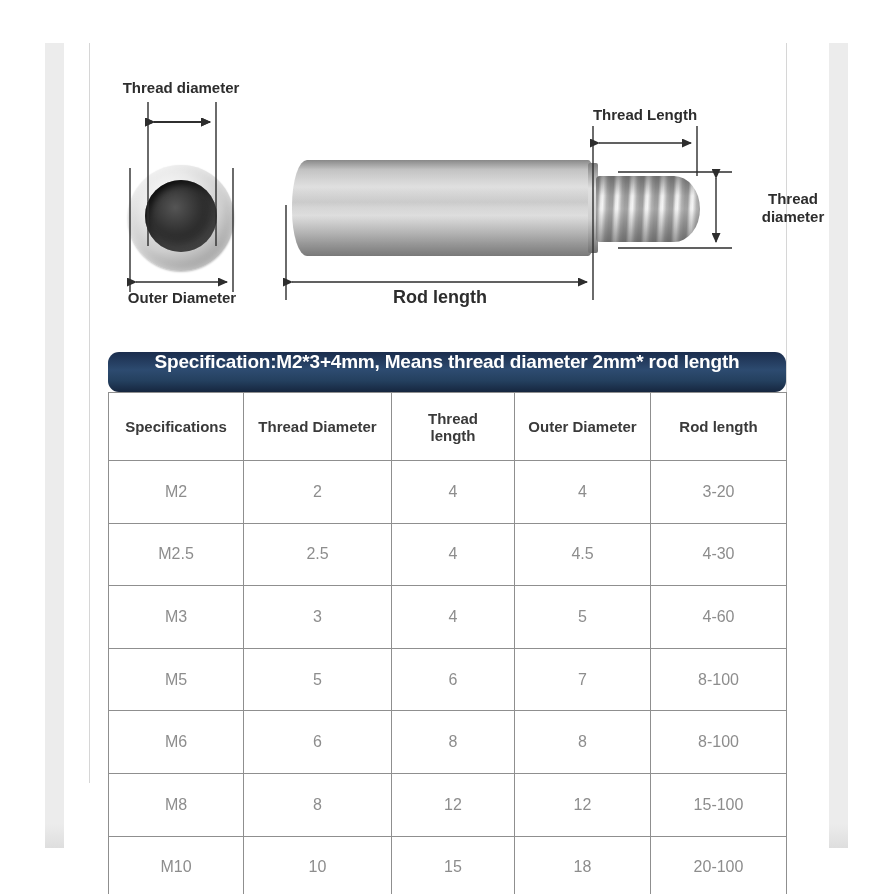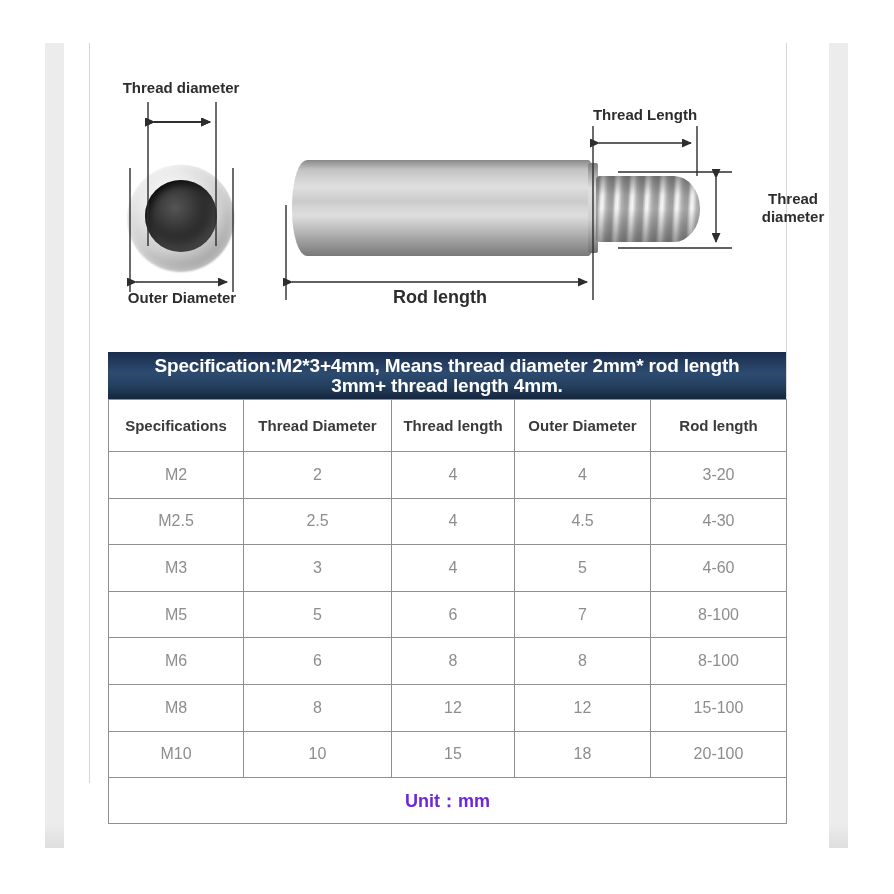--- a/index.html
+++ b/index.html
@@ -38,25 +38,25 @@
     background:
       linear-gradient(180deg,rgba(80,80,80,.55) 0%,rgba(230,230,230,.10) 30%,rgba(255,255,255,.18) 50%,rgba(80,80,80,.55) 100%),
       repeating-linear-gradient(93deg,#8f8f8f 0px,#8f8f8f 3px,#e8e8e8 6px,#f3f3f3 8px,#a5a5a5 12px,#8f8f8f 15px);}
   .dim-svg{position:absolute;left:0;top:0;pointer-events:none;}
 
   .dim-label{position:absolute;font-size:15px;font-weight:600;color:#2d2d2d;text-align:center;line-height:18px;}
   .dim-label.big{font-size:18px;}
 
   
   .spec-sheet{position:absolute;left:108px;top:352px;width:678px;}
-  .banner{height:47px;display:flex;flex-direction:column;justify-content:center;align-items:center;
+  .banner{height:40px;display:flex;flex-direction:column;align-items:center;
     background:linear-gradient(180deg,#1b2d4d 0%,#2d4b70 45%,#24405f 72%,#16263f 100%);
-    color:#ffffff;font-weight:700;font-size:19px;line-height:19.5px;letter-spacing:-.2px;white-space:nowrap;}
+    color:#ffffff;font-weight:700;font-size:19px;line-height:19.5px;letter-spacing:-.2px;white-space:nowrap;border-radius:11px;}
   table.spec{border-collapse:collapse;width:678px;table-layout:fixed;background:#fff;}
-  table.spec td,table.spec th{border:1px solid #8f8f8f;text-align:center;padding:4px;}
+  table.spec td,table.spec th{border:1px solid #8f8f8f;text-align:center;padding:12px;}
   table.spec th{height:43px;font-size:15px;font-weight:600;color:#3a3a3a;}
   table.spec td{height:37.6px;font-size:16px;font-weight:400;color:#8d8d8d;}
   table.spec td.unit{height:37px;font-size:18px;font-weight:700;color:#6d28d9;}
 </style>
 </head>
 <body>
 
 <div class="side-strip left"></div>
 <div class="side-strip right"></div>
 <div class="frame-line left"></div>
@@ -113,21 +113,20 @@
     <span>diameter</span>
   </div>
 
   <div class="dim-label big" style="left:358px;top:288px;width:164px;">Rod length</div>
 </div>
 
 <div class="spec-sheet">
 
   <div class="banner">
     <div>Specification:M2*3+4mm, Means thread diameter 2mm* rod length</div>
-    <div>3mm+ thread length 4mm.</div>
   </div>
 
   <table class="spec">
     <colgroup>
       <col style="width:135px">
         <col style="width:148px">
         <col style="width:123px">
       <col style="width:136px">
         <col style="width:136px">
     </colgroup>

